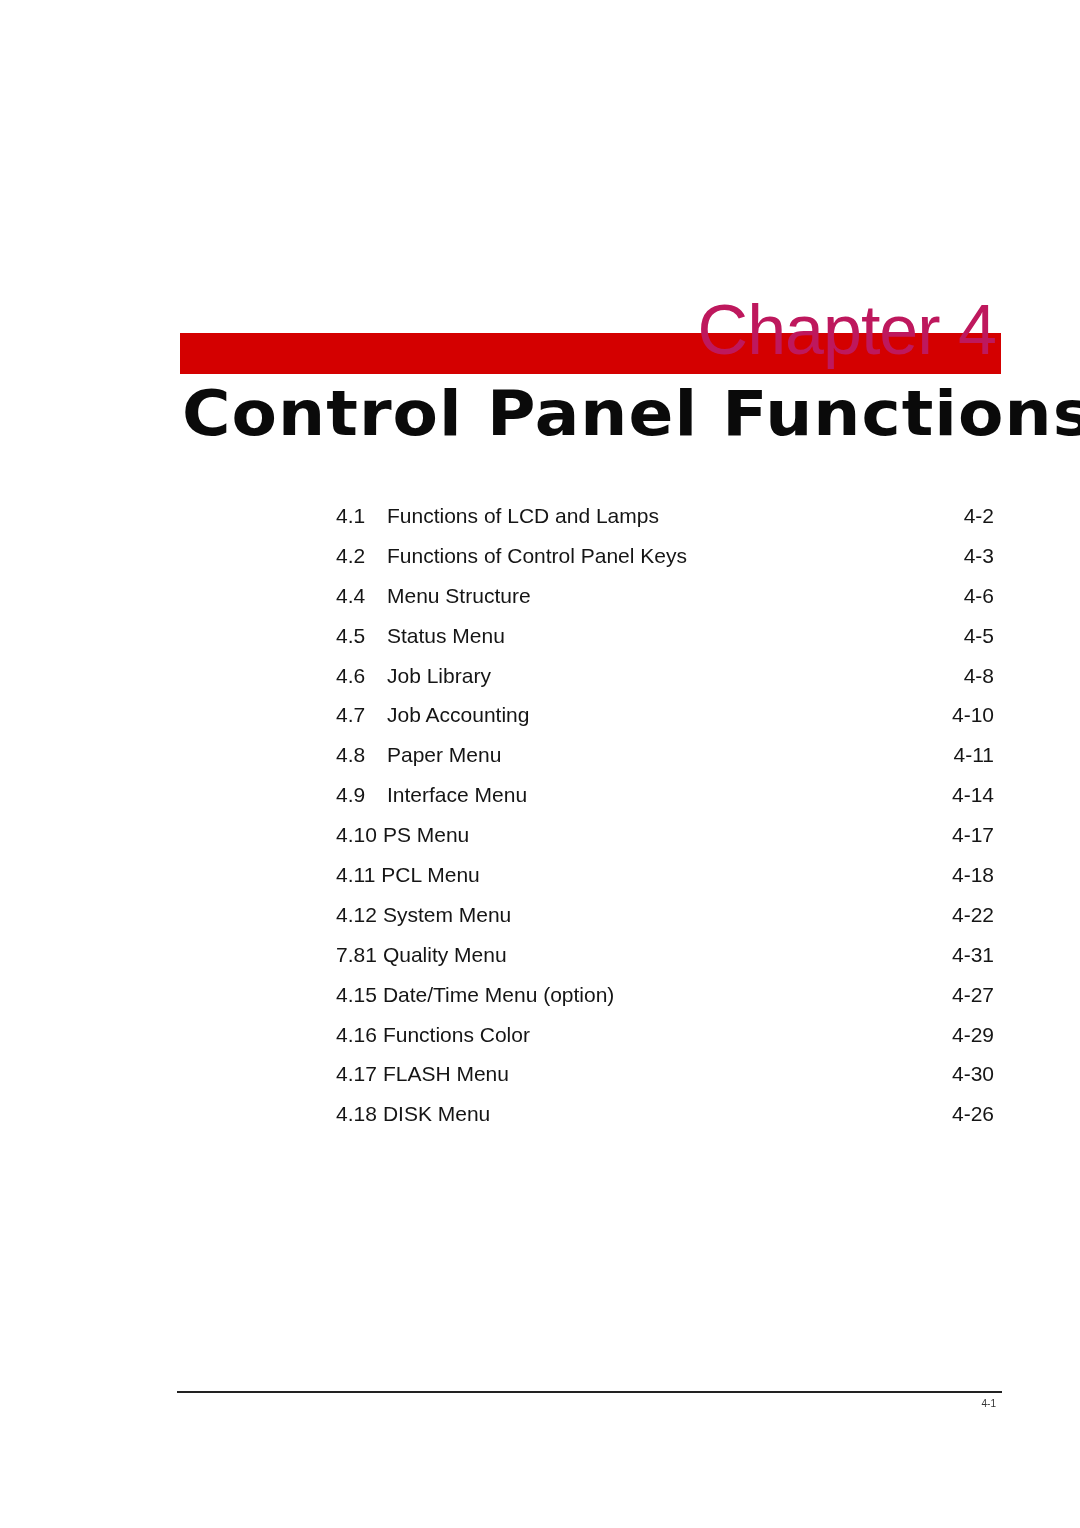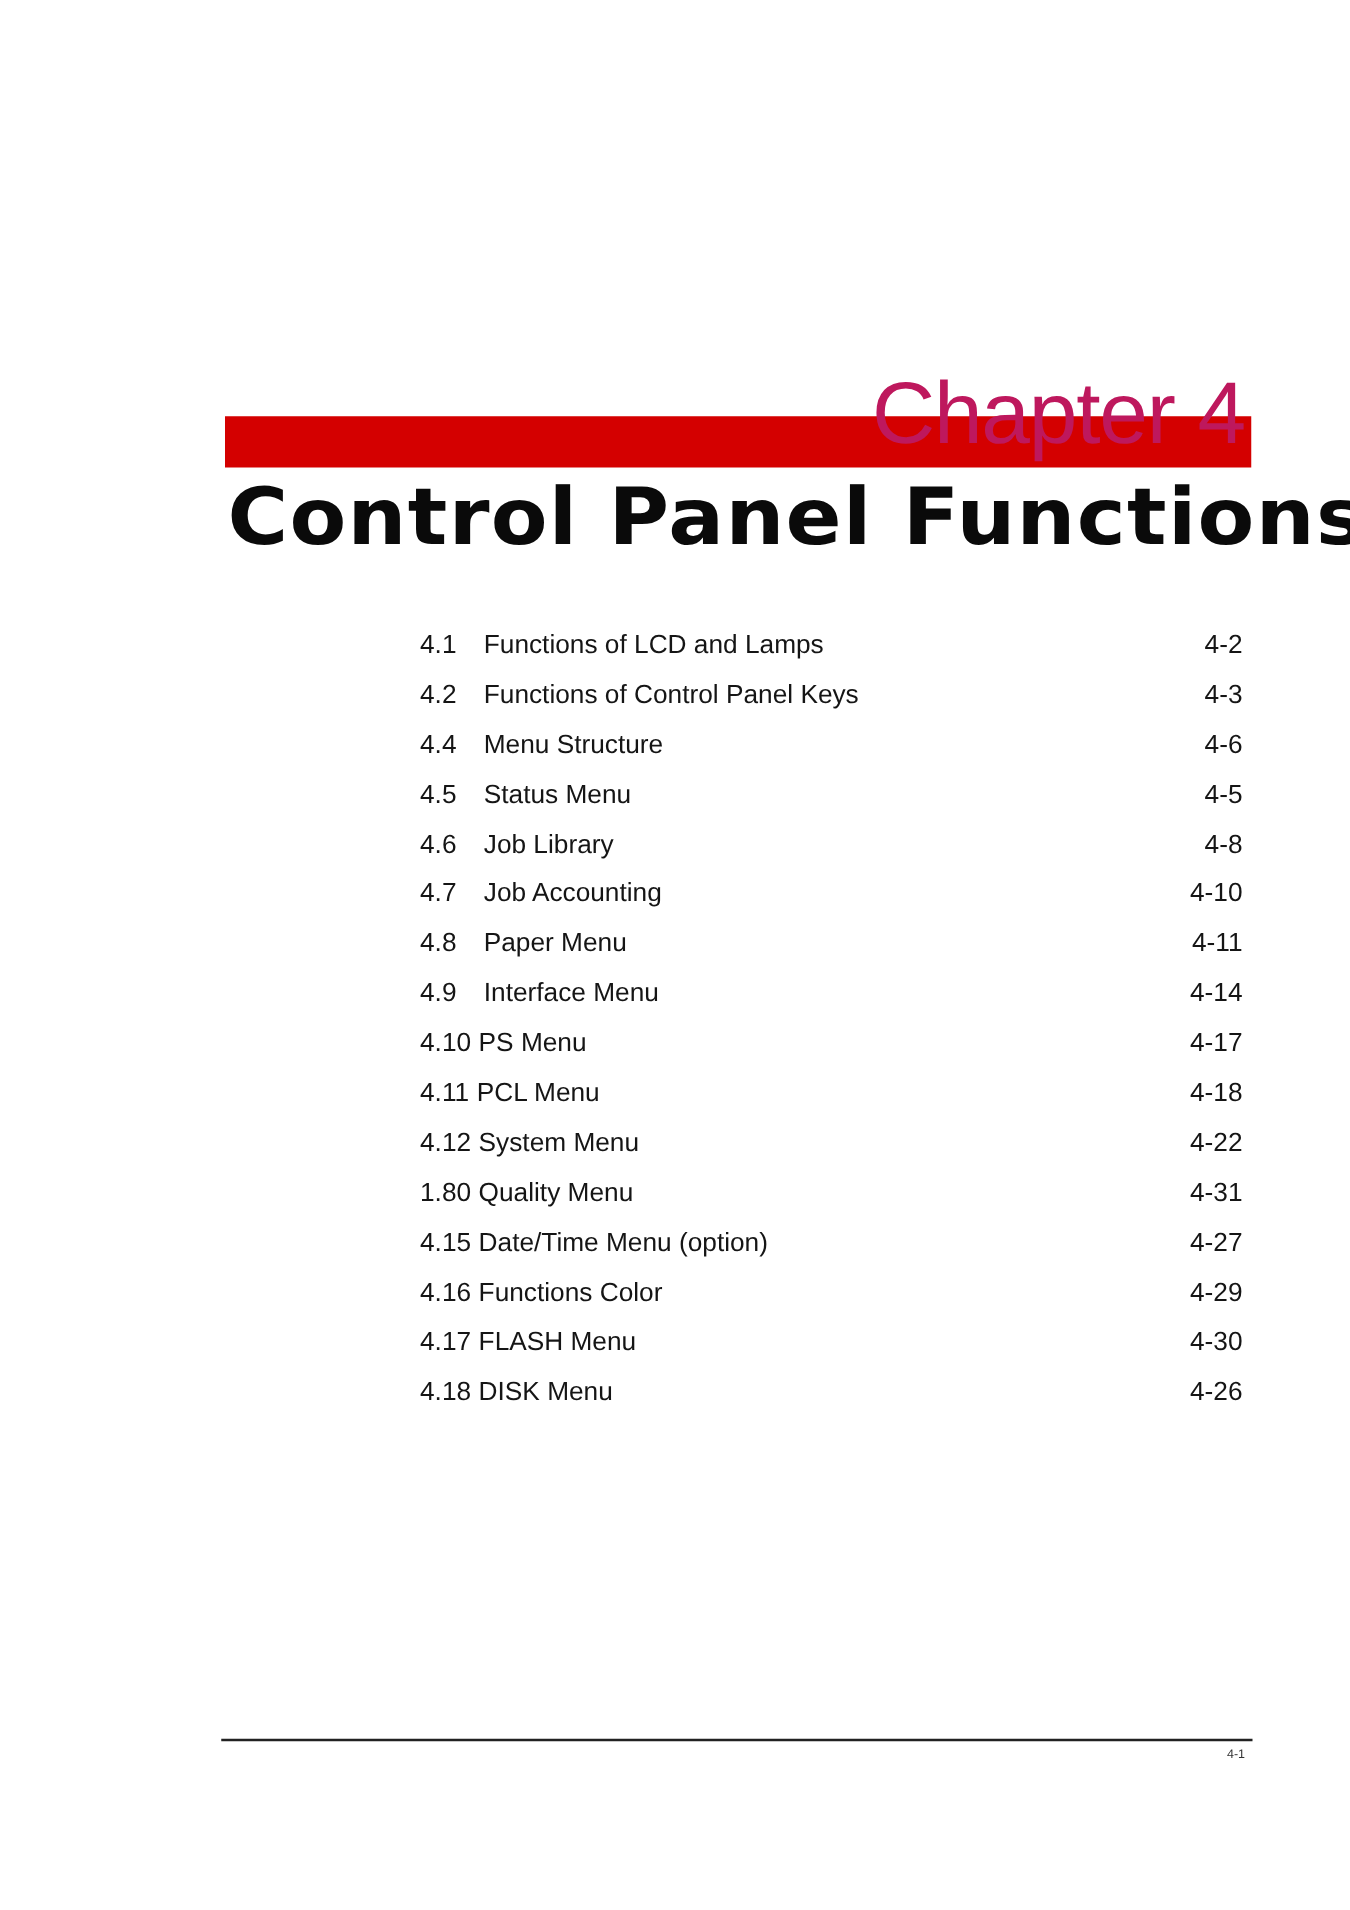--- a/index.html
+++ b/index.html
@@ -79,21 +79,21 @@
       <span class="toc-num wide">4.11</span>
       <span class="toc-title">PCL Menu</span>
       <span class="toc-page">4-18</span>
     </div>
     <div class="toc-row">
       <span class="toc-num wide">4.12</span>
       <span class="toc-title">System Menu</span>
       <span class="toc-page">4-22</span>
     </div>
     <div class="toc-row">
-      <span class="toc-num wide">1.80</span>
+      <span class="toc-num wide">7.81</span>
       <span class="toc-title">Quality Menu</span>
       <span class="toc-page">4-31</span>
     </div>
     <div class="toc-row">
       <span class="toc-num wide">4.15</span>
       <span class="toc-title">Date/Time Menu (option)</span>
       <span class="toc-page">4-27</span>
     </div>
     <div class="toc-row">
       <span class="toc-num wide">4.16</span>

